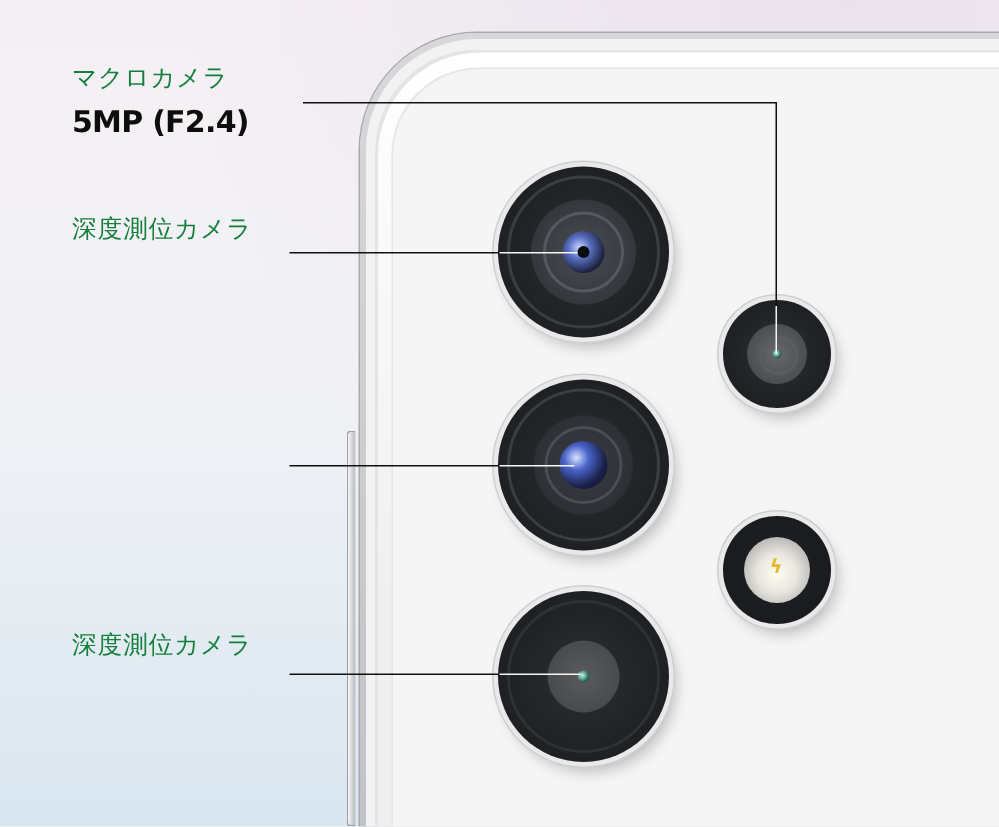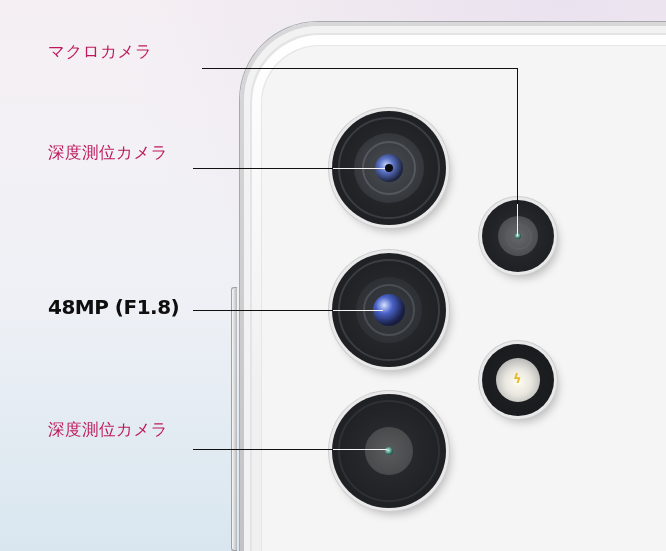--- a/index.html
+++ b/index.html
@@ -71,21 +71,21 @@
   .flash-bolt {
     position: absolute; color: #e5b92a; font-weight: bold; font-size: 13px; line-height: 1;
     font-family: "DejaVu Sans", sans-serif;
   }
   
   .line { position: absolute; background: #111; }
   .line.lensline { background: #f5f5f5; }
   
   .label { position: absolute; left: 48px; }
   .label .name {
-    font-size: 16.5px; color: #be185d; letter-spacing: 0.5px; line-height: 20px; white-space: nowrap;
+    font-size: 16.5px; color: #15803d; letter-spacing: 0.5px; line-height: 20px; white-space: nowrap;
     font-family: "DejaVu Sans", sans-serif;
   }
   .label .spec {
     font-size: 20px; font-weight: bold; color: #0e0e0e; line-height: 26px; margin-top: 6px; white-space: nowrap;
     font-family: "DejaVu Sans", sans-serif; letter-spacing: -0.5px;
   }
 </style>
 </head>
 <body>
 
@@ -137,22 +137,22 @@
 <div class="line lensline" style="left:333px;top:168px;width:52px;height:1px;"></div>
 
 <div class="line" style="left:193px;top:310px;width:140px;height:1px;"></div>
 <div class="line lensline" style="left:333px;top:310px;width:50px;height:1px;"></div>
 
 <div class="line" style="left:193px;top:449px;width:140px;height:1px;"></div>
 <div class="line lensline" style="left:333px;top:449px;width:54px;height:1px;"></div>
 
 <div class="label" style="top:42px;">
   <div class="name">マクロカメラ</div>
+  <div class="spec">5MP (F2.4)</div>
 </div>
 <div class="label" style="top:143px;">
   <div class="name">深度測位カメラ</div>
 </div>
 <div class="label" style="top:288px;">
-  <div class="spec">48MP (F1.8)</div>
 </div>
 <div class="label" style="top:420px;">
   <div class="name">深度測位カメラ</div>
 </div>
 
 </body></html>

